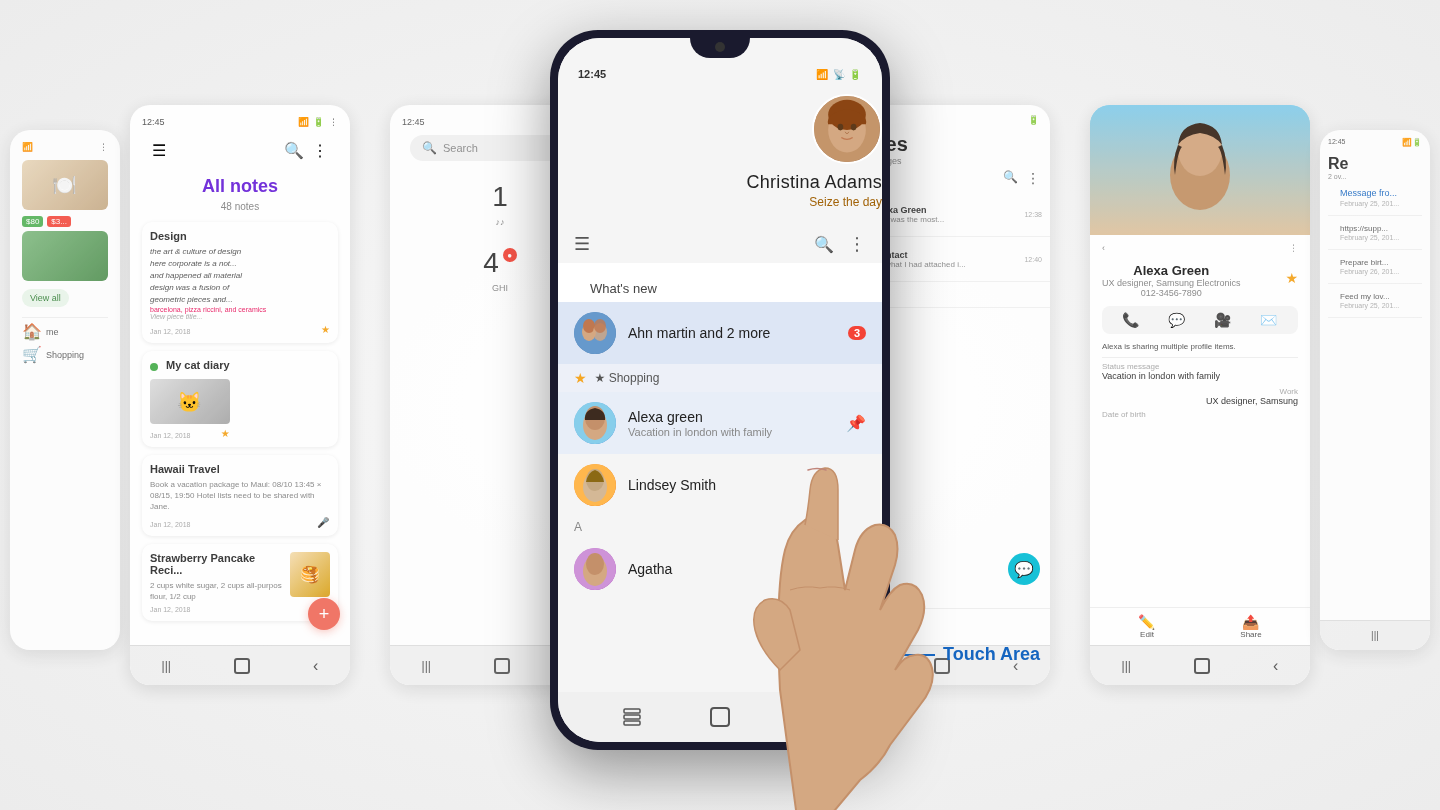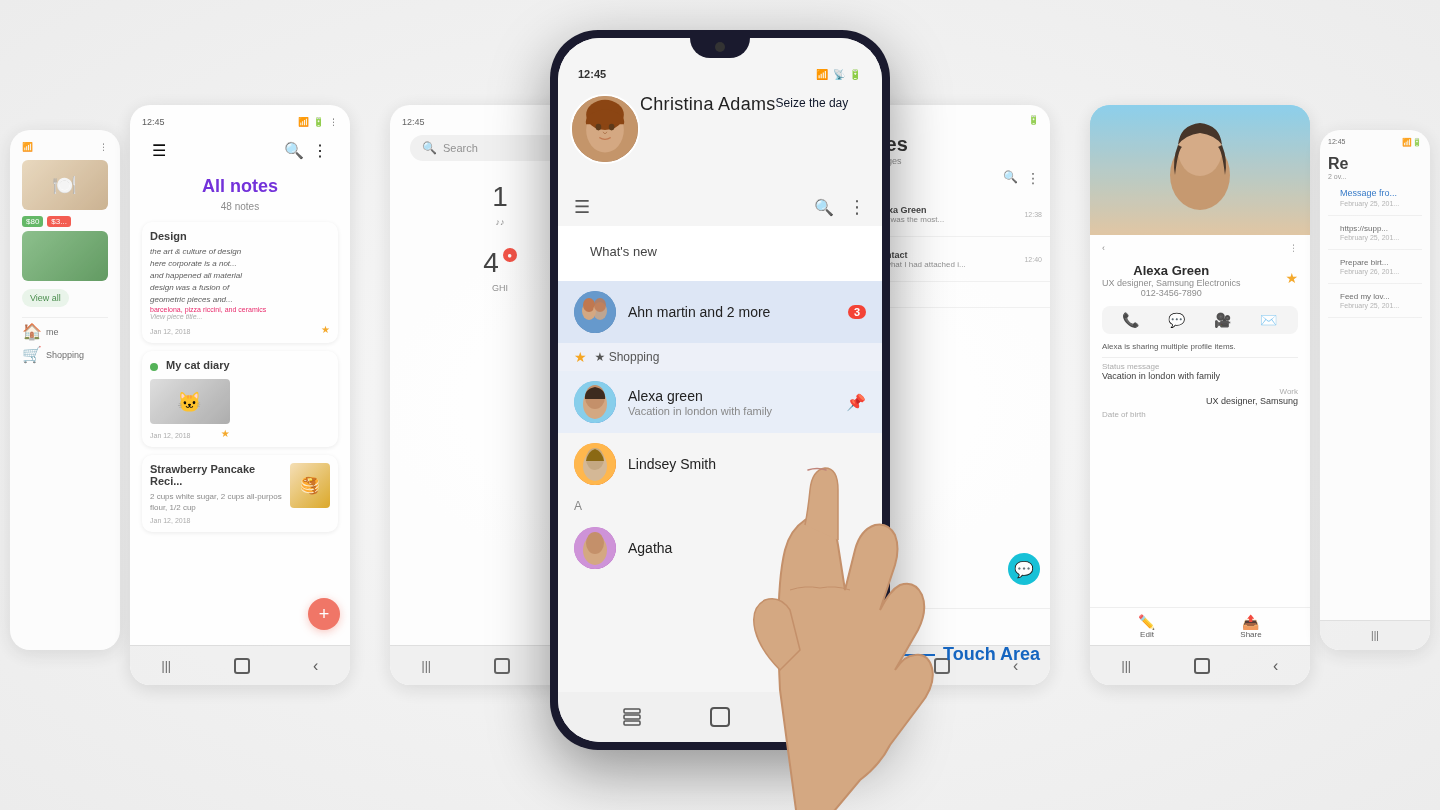--- a/index.html
+++ b/index.html
@@ -144,23 +144,23 @@
       display: flex;
       gap: 4px;
       align-items: center;
       font-size: 10px;
     }
 
     
     .profile-section {
       background: #f5f5f5;
       display: flex;
-      flex-direction: row;
-      align-items: flex-start;
-      padding: 10px 12px 16px;
+      flex-direction: column;
+      align-items: flex-end;
+      padding: 10px 0 16px;
     }
 
     .profile-avatar {
       width: 70px;
       height: 70px;
       border-radius: 50%;
       background: linear-gradient(135deg, #c4956a, #a0714f);
       overflow: hidden;
       margin-bottom: 8px;
       border: 2px solid #fff;
@@ -171,21 +171,21 @@
 
     .profile-name {
       font-size: 18px;
       font-weight: 500;
       color: #222;
       letter-spacing: 0.3px;
     }
 
     .profile-status {
       font-size: 12px;
-      color: #0f172a;
+      color: #a16207;
       margin-top: 2px;
     }
 
     
     .action-bar {
       display: flex;
       align-items: center;
       justify-content: space-between;
       padding: 8px 16px;
       background: #f5f5f5;
@@ -647,20 +647,28 @@
           </div>
           <div class="cat-img">🐱</div>
           <div style="display:flex;justify-content:space-between;align-items:center;margin-top:4px;">
             <div class="note-date">Jan 12, 2018</div>
             <span style="color:#f5a623;font-size:10px;">★</span>
           </div>
         </div>
       </div>
     </div>
 
+    <div class="note-card">
+      <div class="note-title">Hawaii Travel</div>
+      <div class="note-text">Book a vacation package to Maui: 08/10 13:45 × 08/15, 19:50 Hotel lists need to be shared with Jane.</div>
+      <div style="display:flex;justify-content:space-between;align-items:center;margin-top:4px;">
+        <div class="note-date">Jan 12, 2018</div>
+        <span style="font-size:10px;color:#aaa;">🎤</span>
+      </div>
+    </div>
 
     <div class="note-card">
       <div style="display:flex;gap:6px;">
         <div style="flex:1;">
           <div class="note-title">Strawberry Pancake Reci...</div>
           <div class="note-text">2 cups white sugar, 2 cups all-purpos flour, 1/2 cup</div>
           <div class="note-date">Jan 12, 2018</div>
         </div>
         <div style="width:40px;height:45px;background:linear-gradient(135deg,#f5deb3,#daa520);border-radius:4px;display:flex;align-items:center;justify-content:center;font-size:16px;">🥞</div>
       </div>
@@ -913,21 +921,21 @@
       </div>
 
       <div class="action-bar">
         <span style="font-size:18px;color:#555;">☰</span>
         <div class="action-icons-right">
           <span style="font-size:16px;color:#555;">🔍</span>
           <span style="font-size:18px;color:#555;">⋮</span>
         </div>
       </div>
 
-      <div style="background:#fff;padding:8px 16px 16px;">
+      <div style="background:#fff;padding:8px 16px 0;">
         <div class="section-header">What's new</div>
       </div>
 
       <div class="contact-item contact-item highlighted-group">
         <div class="contact-avatar" style="background:linear-gradient(135deg,#6699cc,#4477aa);">
           <svg width="42" height="42" viewBox="0 0 42 42">
             <circle cx="21" cy="21" r="21" fill="#6699cc"></circle>
             <ellipse cx="15" cy="20" rx="7" ry="9" fill="#d4a882"></ellipse>
             <ellipse cx="15" cy="14" rx="6" ry="7" fill="#c07850"></ellipse>
             <ellipse cx="26" cy="20" rx="7" ry="9" fill="#d4a882" opacity="0.8"></ellipse>

